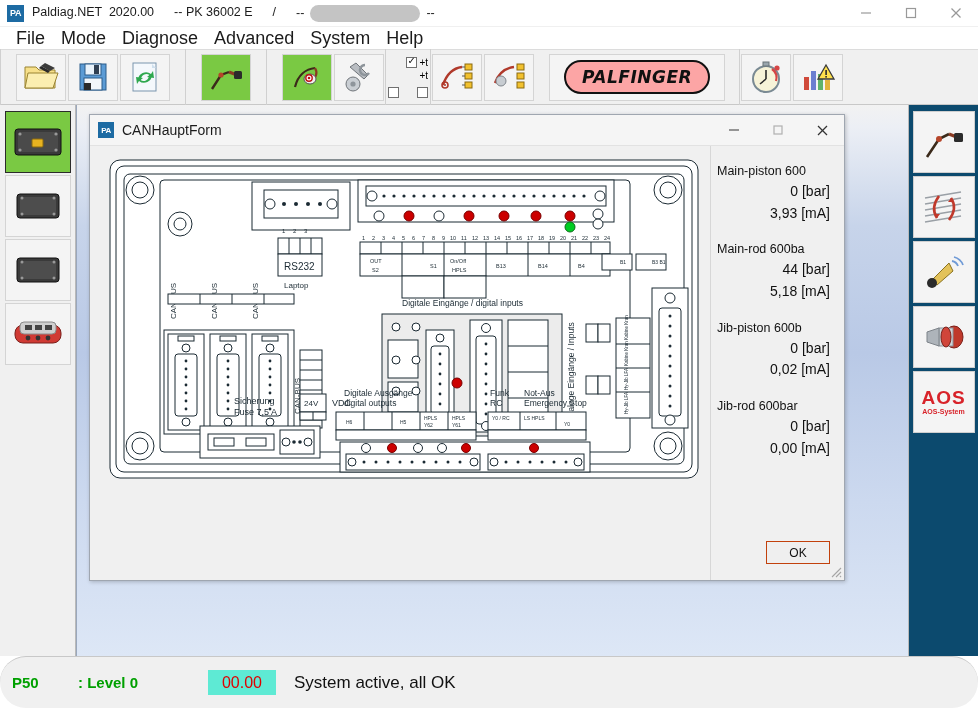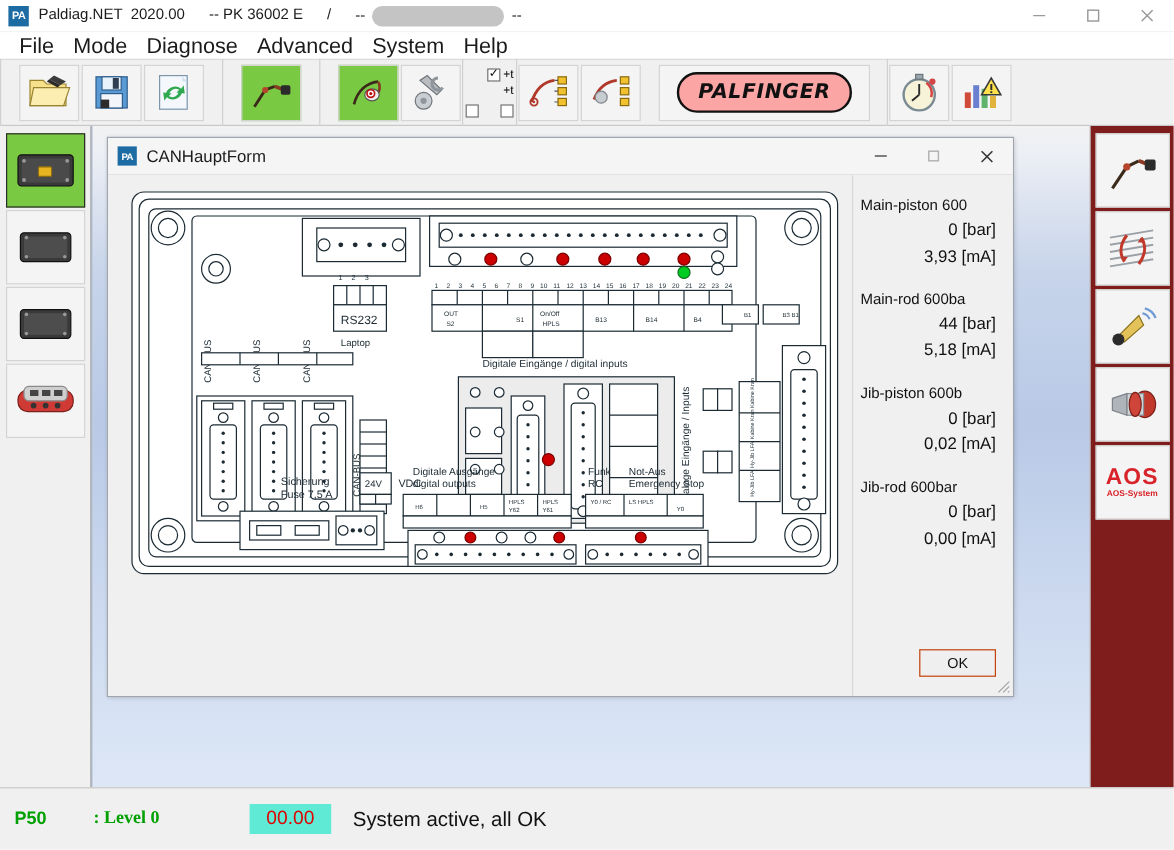--- a/index.html
+++ b/index.html
@@ -101,21 +101,21 @@
   .rail-btn {
     width: 66px; height: 62px; margin: 0 auto 2px auto;
     background: #f4f4f4; border: 1px solid #d4d4d4;
     display: flex; align-items: center; justify-content: center;
   }
   .rail-btn.sel { background: #7ac943; border: 1px solid #2b2b2b; }
 
   
   .right-rail {
     position: absolute; left: 908px; top: 105px; width: 70px; height: 551px;
-    background: #7f1d1d; border-left: 1px solid #b9b9b9; padding-top: 6px;
+    background: #0c4a6e; border-left: 1px solid #b9b9b9; padding-top: 6px;
   }
   .rrail-btn {
     width: 62px; height: 62px; margin: 0 auto 3px auto;
     background: #f4f4f4; border: 1px solid #cfcfcf;
     display: flex; align-items: center; justify-content: center;
   }
   .aos-txt { text-align: center; line-height: 1.05; }
   .aos-big { font-size: 19px; font-weight: bold; color: #d8232a; letter-spacing: 1px; }
   .aos-sm { font-size: 7px; font-weight: bold; color: #d8232a; }
 
@@ -168,24 +168,24 @@
     display: flex; align-items: center; justify-content: center;
   }
   .resize-grip {
     position: absolute; right: 2px; bottom: 2px; width: 14px; height: 14px;
   }
 
   
   .statusbar {
     position: absolute; left: 0; top: 656px; width: 978px; height: 52px;
     background: #f0f0f0; border-top: 1px solid #c8c8c8;
-    display: flex; align-items: center;
+    display: flex; align-items: center; border-radius: 26px;
   }
   .st-p { font-size: 15px; font-weight: bold; color: #00a000; margin-left: 12px; width: 66px; }
-  .st-level { font-size: 15px; font-weight: bold; color: #00a000; width: 130px; font-family: Liberation Serif, serif; }
+  .st-level { font-size: 15px; font-weight: bold; color: #00a000; width: 130px; }
   .st-code {
     background: #5eead4; color: #e00000; font-size: 16px;
     width: 68px; height: 25px; display: flex; align-items: center; justify-content: center;
     margin-right: 18px;
     text-align: center;
   }
   .st-msg { font-size: 17px; color: #111; }
 </style>
 </head>
 <body>

